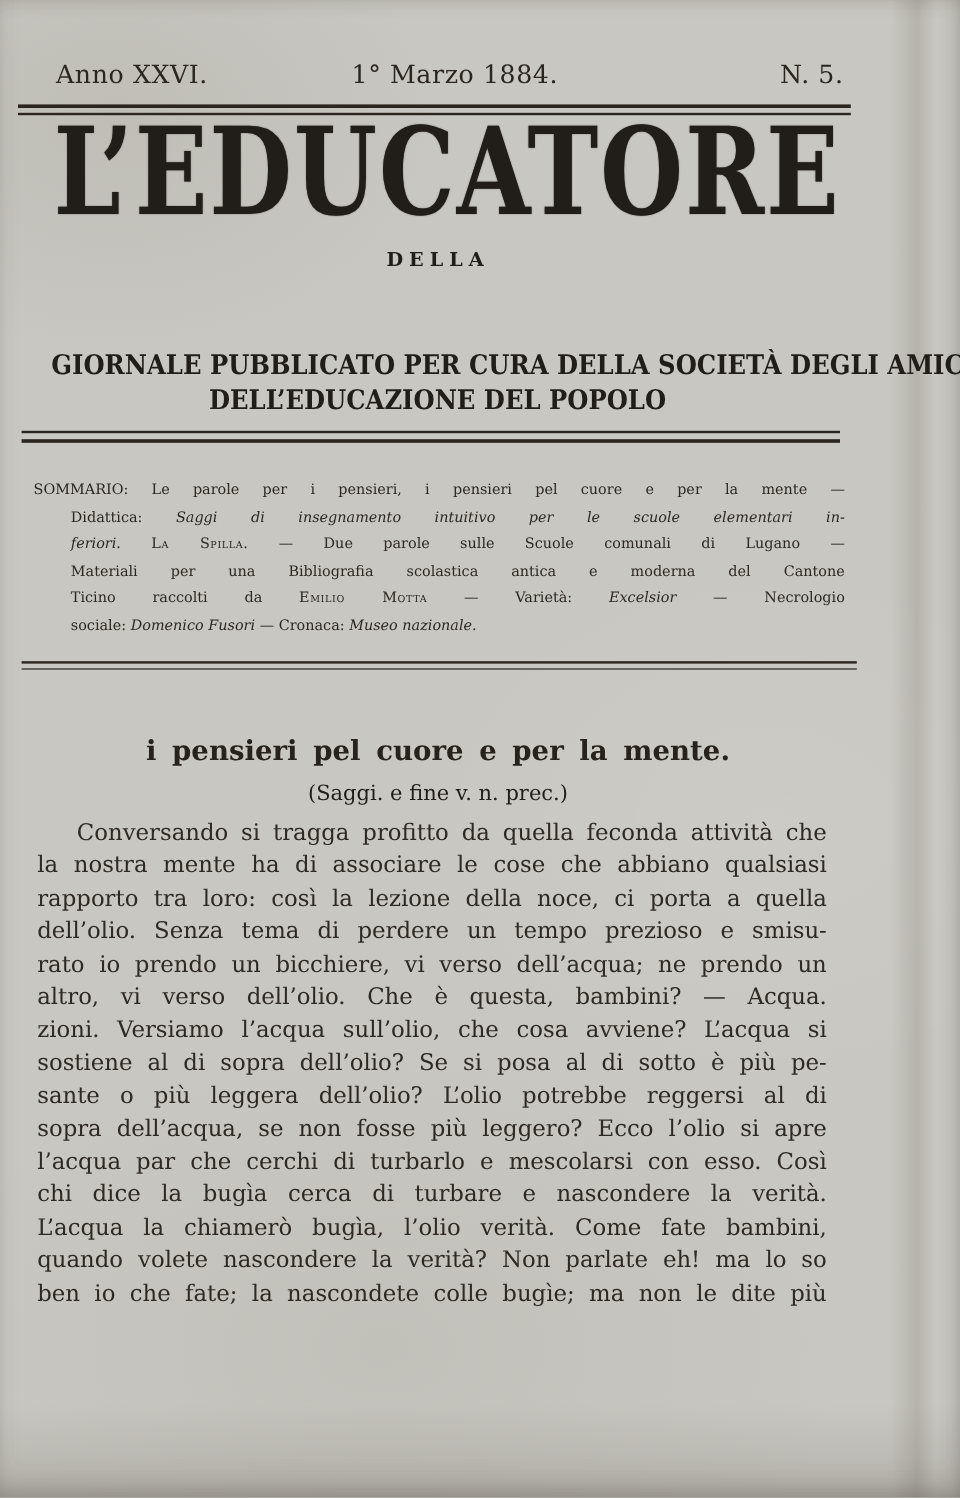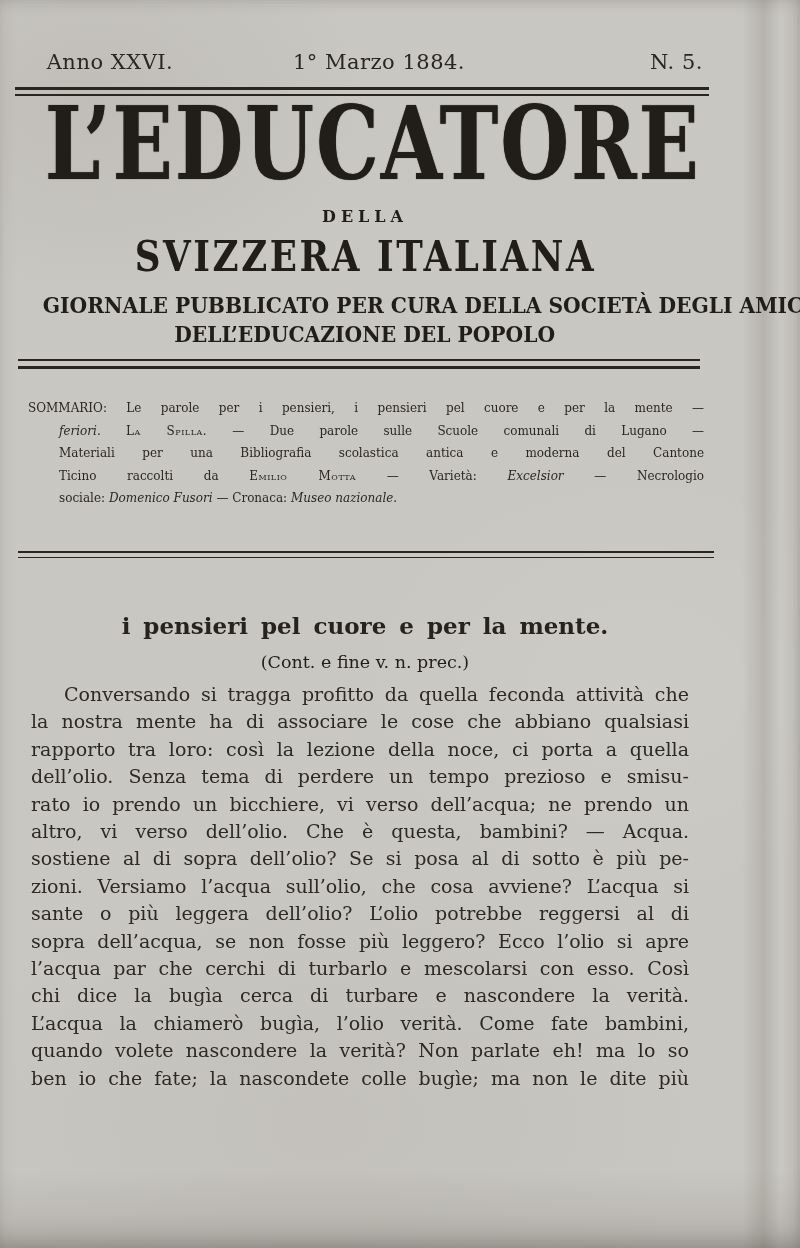--- a/index.html
+++ b/index.html
@@ -73,56 +73,54 @@
   </div>
 
   <div class="abs rule rule1"></div>
 
   <div class="abs center-block masthead-title">
     <span class="stretch">L’EDUCATORE</span>
   </div>
 
   <div class="abs center-block della">DELLA</div>
 
-  <div class="abs center-block svizzera">
-    <span class="stretch">SVIZZERA ITALIANA</span>
-  </div>
 
   <div class="abs center-block tagline tagline1">
     <span class="stretch">GIORNALE PUBBLICATO PER CURA DELLA SOCIETÀ DEGLI AMICI</span>
   </div>
   <div class="abs center-block tagline tagline2">
     <span class="stretch">DELL’EDUCAZIONE DEL POPOLO</span>
   </div>
 
   <div class="abs rule rule2"></div>
 
   <div class="abs sommario">
       <div class="som-line"><span class="seg-rm">SOMMARIO: Le parole per i pensieri, i pensieri pel cuore e per la mente —</span></div>
+      <div class="som-line som-indent"><span class="seg-rm">Didattica: </span><span class="seg-it">Saggi di insegnamento intuitivo per le scuole elementari in-</span></div>
       <div class="som-line som-indent"><span class="seg-it">feriori. </span><span class="seg-sc">La Spilla.</span><span class="seg-rm"> — Due parole sulle Scuole comunali di Lugano —</span></div>
       <div class="som-line som-indent"><span class="seg-rm">Materiali per una Bibliografia scolastica antica e moderna del Cantone</span></div>
       <div class="som-line som-indent"><span class="seg-rm">Ticino raccolti da </span><span class="seg-sc">Emilio Motta</span><span class="seg-rm"> — Varietà: </span><span class="seg-it">Excelsior</span><span class="seg-rm"> — Necrologio</span></div>
       <div class="som-line som-indent som-last"><span class="seg-rm">sociale: </span><span class="seg-it">Domenico Fusori</span><span class="seg-rm"> — Cronaca: </span><span class="seg-it">Museo nazionale.</span></div>
     </div>
 
   <div class="abs rule rule3"></div>
 
   <div class="abs center-block art-title art-title2">i pensieri pel cuore e per la mente.</div>
 
-  <div class="abs center-block cont-note">(Cont. e fine v. n. prec.)</div>
+  <div class="abs center-block cont-note">(Saggi. e fine v. n. prec.)</div>
 
   <div class="abs body">
       <div class="body-line first">Conversando si tragga profitto da quella feconda attività che</div>
       <div class="body-line">la nostra mente ha di associare le cose che abbiano qualsiasi</div>
       <div class="body-line">rapporto tra loro: così la lezione della noce, ci porta a quella</div>
       <div class="body-line">dell’olio. Senza tema di perdere un tempo prezioso e smisu-</div>
       <div class="body-line">rato io prendo un bicchiere, vi verso dell’acqua; ne prendo un</div>
       <div class="body-line">altro, vi verso dell’olio. Che è questa, bambini? — Acqua.</div>
+      <div class="body-line">zioni. Versiamo l’acqua sull’olio, che cosa avviene? L’acqua si</div>
       <div class="body-line">sostiene al di sopra dell’olio? Se si posa al di sotto è più pe-</div>
-      <div class="body-line">zioni. Versiamo l’acqua sull’olio, che cosa avviene? L’acqua si</div>
       <div class="body-line">sante o più leggera dell’olio? L’olio potrebbe reggersi al di</div>
       <div class="body-line">sopra dell’acqua, se non fosse più leggero? Ecco l’olio si apre</div>
       <div class="body-line">l’acqua par che cerchi di turbarlo e mescolarsi con esso. Così</div>
       <div class="body-line">chi dice la bugìa cerca di turbare e nascondere la verità.</div>
       <div class="body-line">L’acqua la chiamerò bugìa, l’olio verità. Come fate bambini,</div>
       <div class="body-line">quando volete nascondere la verità? Non parlate eh! ma lo so</div>
       <div class="body-line">ben io che fate; la nascondete colle bugìe; ma non le dite più</div>
     </div>
 
 </div>

